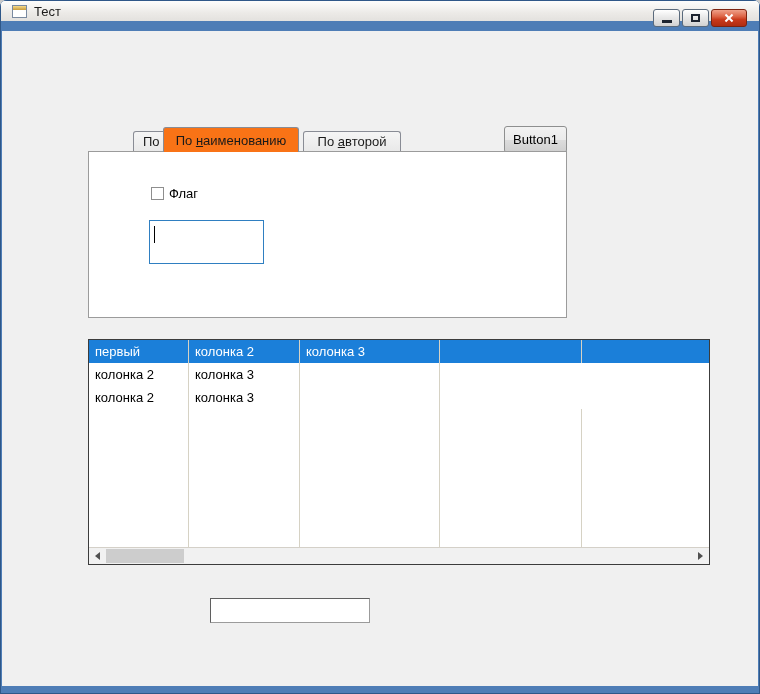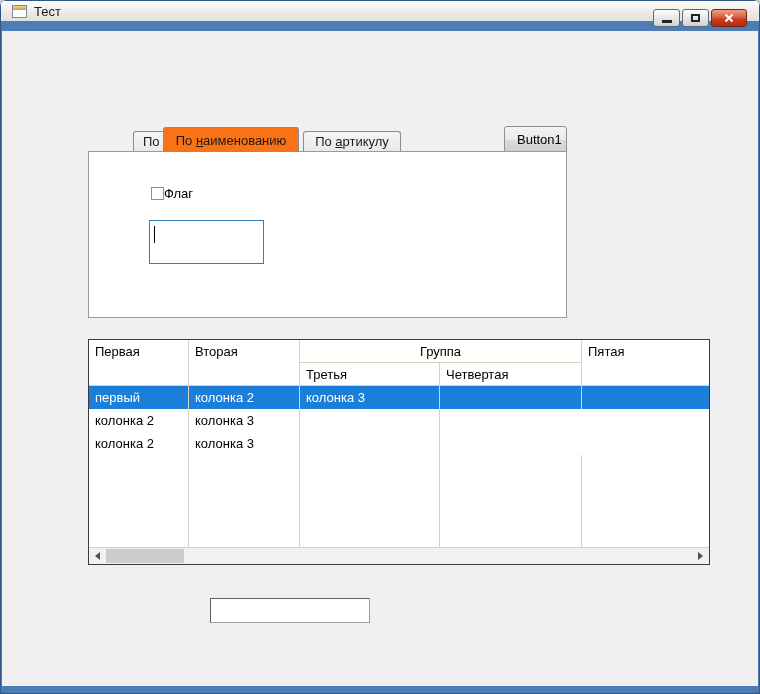--- a/index.html
+++ b/index.html
@@ -58,30 +58,30 @@
   .tab.active{ top:96px; height:25px; background:#f97316; z-index:3; }
   .tab .u{ text-decoration:underline; }
   .tab1{ left:91px; width:67px;margin-left:40px; }
   .tab2{ left:161px; width:136px; }
   .tab3{ left:301px; width:98px; }
 
   .button1{
     position:absolute; left:502px; top:95px; width:63px; height:27px;
     border:1px solid #8e8f8f; border-radius:3px;
     background:linear-gradient(180deg,#f2f2f2,#ebebeb 50%,#dddddd 50%,#cfcfcf);
-    display:flex; align-items:center; justify-content:flex-start; z-index:2; cursor:default;padding-left:12px;
+    display:flex; align-items:center; justify-content:center; z-index:2; cursor:default;
   }
 
   .tabpage{
     position:absolute; left:86px; top:120px; width:479px; height:167px;
     background:#fff; border:1px solid #9b9b9b; z-index:2;
   }
   .checkbox-field{ position:absolute; left:62px; top:34px; display:flex; align-items:center; }
   .checkbox-box{ width:13px; height:13px; border:1px solid #8e8e8e; background:#fff; }
-  .checkbox-label{ }
+  .checkbox-label{ margin-left:5px; }
   .edit-focused{
     position:absolute; left:60px; top:68px; width:115px; height:44px;
     background:#fff; border:1px solid #2f7fc1; position:absolute;
   }
   .caret{ position:absolute; left:4px; top:5px; width:1px; height:17px; background:#000; }
 
   
   .grid{
     position:absolute; left:86px; top:308px; width:622px; height:226px;
     background:#fff; border:1px solid #3c3c3c;
@@ -164,47 +164,39 @@
 
   <div class="client">
 
     <div class="tab inactive tab1">
       <span><span>По </span><span class="u">к</span><span>оду</span></span>
     </div>
     <div class="tab active tab2">
       <span><span>По </span><span class="u">н</span><span>аименованию</span></span>
     </div>
     <div class="tab inactive tab3">
-      <span><span>По </span><span class="u">а</span><span>ртикулу</span></span>
+      <span><span>По </span><span class="u">а</span><span>второй</span></span>
     </div>
 
     <div class="button1">
       <span>Button1</span>
     </div>
 
     <div class="tabpage">
       <div class="checkbox-field">
         <div class="checkbox-box"></div>
         <div class="checkbox-label">Флаг</div>
       </div>
       <div class="edit-focused">
         <div class="caret"></div>
       </div>
     </div>
 
     <div class="grid">
 
-      <div class="grid-header">
-        <div class="hcell hc1">Первая</div>
-        <div class="hcell hc2">Вторая</div>
-        <div class="hcell hgroup">Группа</div>
-        <div class="hcell hc5">Пятая</div>
-        <div class="hcell hsub1">Третья</div>
-        <div class="hcell hsub2">Четвертая</div>
-      </div>
 
       <div class="grid-row selected">
         <div class="gcell">первый</div>
         <div class="gcell">колонка 2</div>
         <div class="gcell">колонка 3</div>
         <div class="gcell"></div>
         <div class="gcell last"></div>
       </div>
       <div class="grid-row">
         <div class="gcell">колонка 2</div>

